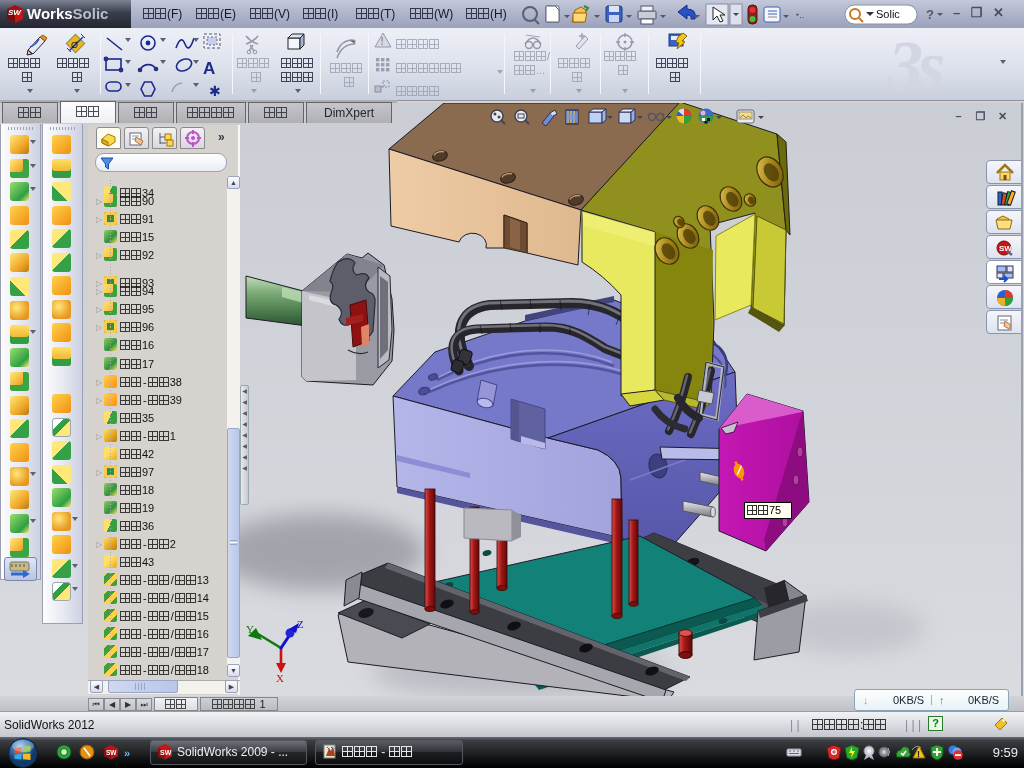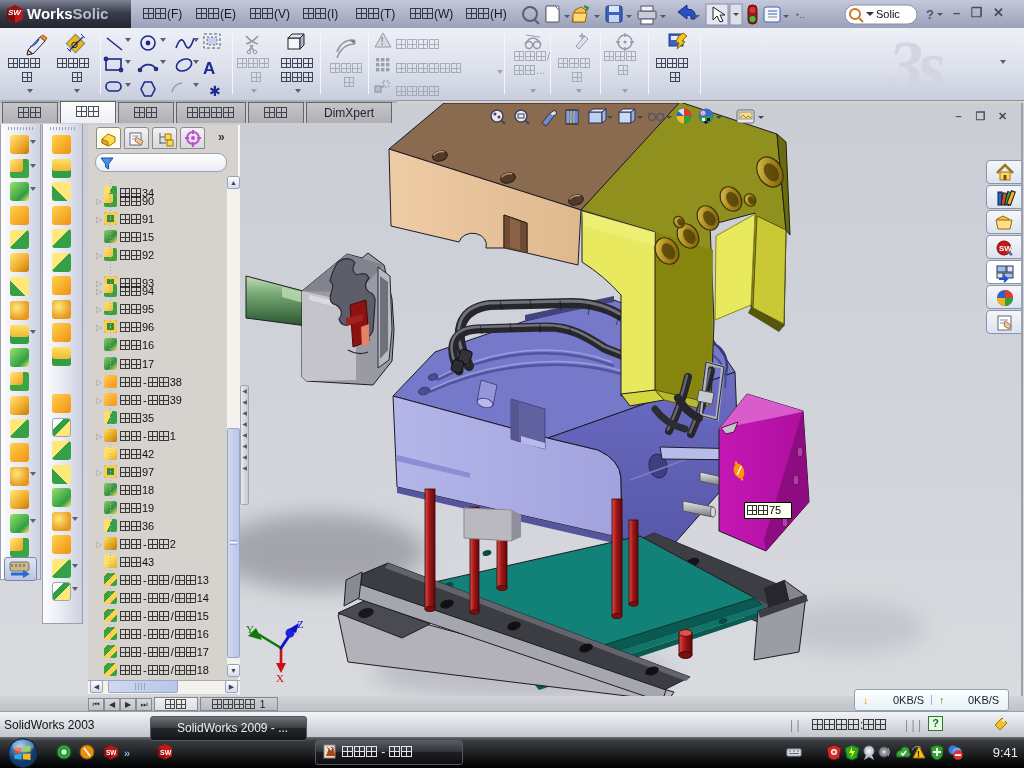--- a/index.html
+++ b/index.html
@@ -691,21 +691,21 @@
 
 <div id="mtabs" class="abs"></div>
 <div class="nvb" style="top:698px;left:88px">⏮</div>
 <div class="nvb" style="top:698px;left:104px">◀</div>
 <div class="nvb" style="top:698px;left:120px">▶</div>
 <div class="nvb" style="top:698px;left:136px">⏭</div>
 <div class="mtb on" style="top:697px;left:154px;width:44px"><i class="k k11"></i><i class="k k11"></i></div>
 <div class="mtb" style="top:697px;left:200px;width:78px"><i class="k k11"></i><i class="k k11"></i><i class="k k11"></i><i class="k k11"></i> 1</div>
 
 <div id="status" class="abs">
-    <span style="position:absolute;left:4px;top:6px">SolidWorks 2003</span>
+    <span style="position:absolute;left:4px;top:6px">SolidWorks 2012</span>
 <span style="position:absolute;left:790px;top:6px;color:#889">| |</span>
 <span style="position:absolute;left:812px;top:6px"><i class="k k12"></i><i class="k k12"></i><i class="k k12"></i><i class="k k12"></i>:<i class="k k12"></i><i class="k k12"></i></span>
 <span style="position:absolute;left:905px;top:6px;color:#889">| | |</span>
 <span style="position:absolute;left:928px;top:4px;width:15px;height:15px;background:#e8f8e8;border:1px solid #2a7a2a;color:#0a7a0a;font-weight:bold;font-size:11px;text-align:center">?</span>
 <span style="position:absolute;left:992px;top:3px;width:18px;height:18px">
 <svg width="18" height="18">
         <polygon points="3,10 10,3 15,8 8,15" fill="#f0c030" stroke="#a07800"></polygon>
         <circle cx="11.5" cy="5.5" r="1.2" fill="#fff"></circle>
       </svg></span>
 </div>
@@ -733,21 +733,21 @@
     <circle cx="8" cy="8" r="3.5" fill="#cfeFC8" stroke="#0f5f18"></circle>
     <circle cx="31" cy="8" r="7" fill="#e89010" stroke="#8a5505"></circle>
     <path d="M28,4 q3,4 6,8" stroke="#fff" stroke-width="1.5" fill="none"></path>
     <g transform="translate(47,0)">
       <polygon points="8,1 15,4.5 15,12 8,15.5 1,12 1,4.5" fill="#b81414"></polygon>
       <polygon points="1,4.5 8,8 8,15.5 1,12" fill="#8e0e0e"></polygon>
       <text x="3" y="11" font-size="6.5" fill="#fff" font-weight="bold">SW</text>
     </g>
     <text x="68" y="13" font-size="11" fill="#7ab4e8" font-weight="bold">»</text>
   </svg>
-<div class="tbtn" style="top:716px;left:150px;width:157px;background:linear-gradient(#6e7178,#3e4046 45%,#24262a 50%,#141518)">SolidWorks 2009 - ...</div>
+<div class="tbtn" style="top:740px;left:150px;width:157px;background:linear-gradient(#6e7178,#3e4046 45%,#24262a 50%,#141518)">SolidWorks 2009 - ...</div>
 <svg style="position:absolute;left:156px;top:743px" width="18" height="18">
     <polygon points="9,1 16,4.5 16,13 9,16.5 2,13 2,4.5" fill="#c41818"></polygon>
     <polygon points="2,4.5 9,8 9,16.5 2,13" fill="#930f0f"></polygon>
     <text x="4" y="12" font-size="7" fill="#fff" font-weight="bold">SW</text>
   </svg>
 <div class="tbtn" style="top:740px;left:315px;width:148px"><i class="k k12" style="opacity:.95"></i><i class="k k12" style="opacity:.95"></i><i class="k k12" style="opacity:.95"></i> - <i class="k k12" style="opacity:.95"></i><i class="k k12" style="opacity:.95"></i></div>
 <svg style="position:absolute;left:321px;top:743px" width="18" height="18">
     <rect x="3" y="2" width="11" height="13" fill="#e8e4da" stroke="#887"></rect>
     <path d="M5,13 l3,-8 2,3 2,-5 2,10z" fill="#b04010"></path>
     <path d="M6,4 l2,2 m2,-2 l2,2" stroke="#559"></path>
@@ -787,21 +787,21 @@
 <svg style="position:absolute;left:929px;top:744px" width="17" height="17">
     <path d="M8,1 L14,3 V9 Q14,14 8,16 Q2,14 2,9 V3z" fill="#35a035" stroke="#0e5e0e"></path>
     <path d="M8,4 v8 M4,8 h8" stroke="#fff" stroke-width="2"></path>
   </svg>
 <svg style="position:absolute;left:947px;top:744px" width="17" height="17">
     <circle cx="6" cy="6" r="4.5" fill="#3a7ae0"></circle>
     <circle cx="10" cy="8" r="4.5" fill="#68a8f0"></circle>
     <circle cx="11" cy="11" r="4.8" fill="#e03030"></circle>
     <rect x="8" y="10.2" width="6" height="1.8" fill="#fff"></rect>
   </svg>
-<div id="clock" style="right:6px;top:745px">9:41</div>
+<div id="clock" style="right:6px;top:745px">9:59</div>
 <div id="lticons">
     <span class="ti ta" style="position:absolute;left:10px;top:133px"></span>
 <span class="tdd" style="left:30px;top:140px"></span>
 <span class="ti tb" style="position:absolute;left:10px;top:157px"></span>
 <span class="tdd" style="left:30px;top:164px"></span>
 <span class="ti tc" style="position:absolute;left:10px;top:180px"></span>
 <span class="tdd" style="left:30px;top:187px"></span>
 <span class="ti td" style="position:absolute;left:10px;top:204px"></span>
 <span class="ti te" style="position:absolute;left:10px;top:228px"></span>
 <span class="ti ta" style="position:absolute;left:10px;top:251px"></span>

